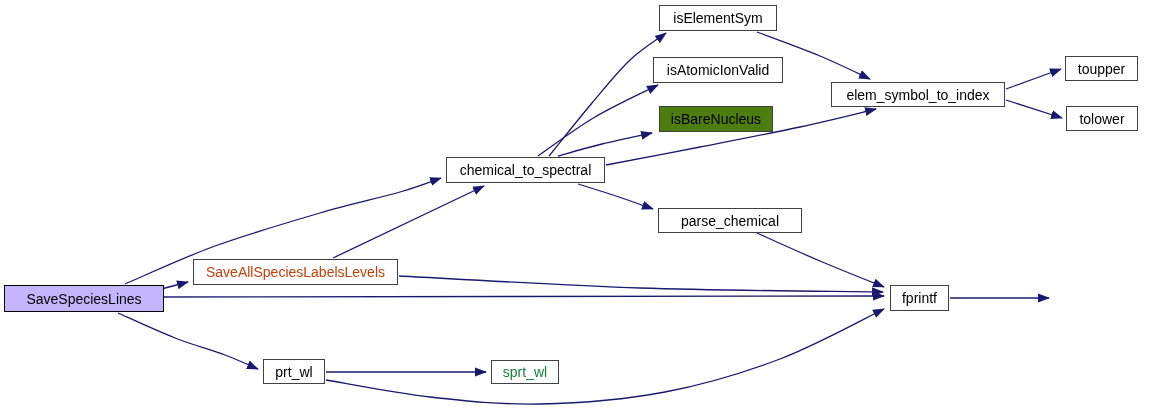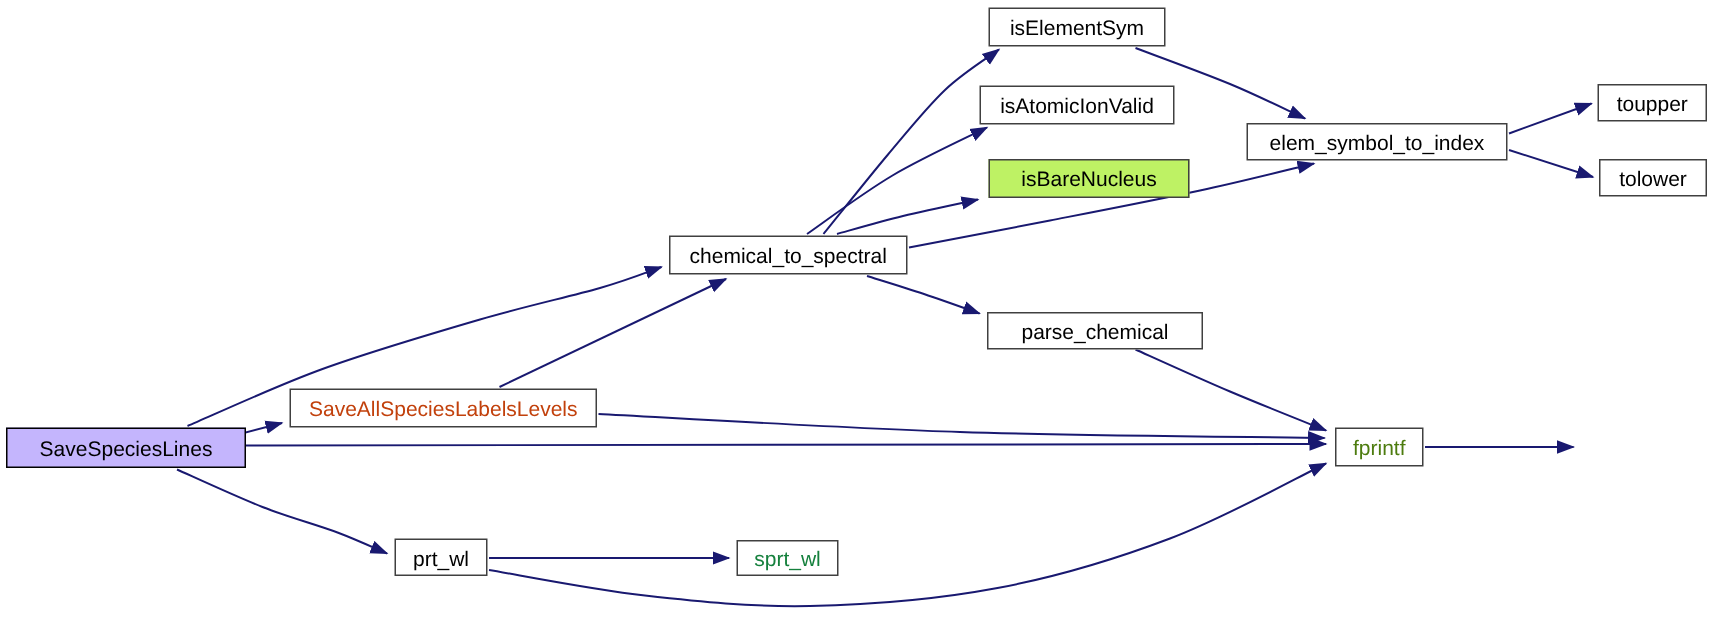--- a/index.html
+++ b/index.html
@@ -81,36 +81,36 @@
     </div>
     <div class="node" style="left: 446px; top: 157px; width: 159px; height: 26px; background: rgb(255, 255, 255); color: rgb(0, 0, 0);">
       <span>chemical_to_spectral</span>
     </div>
     <div class="node" style="left: 653px; top: 57px; width: 130px; height: 26px; background: rgb(255, 255, 255); color: rgb(0, 0, 0);">
       <span>isAtomicIonValid</span>
     </div>
     <div class="node" style="left: 659px; top: 5px; width: 118px; height: 26px; background: rgb(255, 255, 255); color: rgb(0, 0, 0);">
       <span>isElementSym</span>
     </div>
-    <div class="node" style="left: 659px; top: 106px; width: 134px; height: 26px; background: #bef264; color: rgb(0, 0, 0);">
+    <div class="node" style="left: 659px; top: 106px; width: 114px; height: 26px; background: #4d7c0f; color: rgb(0, 0, 0);">
       <span>isBareNucleus</span>
     </div>
     <div class="node" style="left: 831px; top: 82px; width: 174px; height: 25px; background: rgb(255, 255, 255); color: rgb(0, 0, 0);">
       <span>elem_symbol_to_index</span>
     </div>
     <div class="node" style="left: 1065px; top: 56px; width: 73px; height: 25px; background: rgb(255, 255, 255); color: rgb(0, 0, 0);">
       <span>toupper</span>
     </div>
     <div class="node" style="left: 1066px; top: 106px; width: 72px; height: 25px; background: rgb(255, 255, 255); color: rgb(0, 0, 0);">
       <span>tolower</span>
     </div>
     <div class="node" style="left: 658px; top: 208px; width: 144px; height: 25px; background: rgb(255, 255, 255); color: rgb(0, 0, 0);">
       <span>parse_chemical</span>
     </div>
-    <div class="node" style="left: 890px; top: 285px; width: 59px; height: 26px; background: rgb(255, 255, 255); color: #4d7c0f;">
+    <div class="node" style="left: 890px; top: 285px; width: 59px; height: 26px; background: rgb(255, 255, 255); color: #000000;">
       <span>fprintf</span>
     </div>
     <div class="node" style="left: 263px; top: 359px; width: 62px; height: 25px; background: rgb(255, 255, 255); color: rgb(0, 0, 0);">
       <span>prt_wl</span>
     </div>
     <div class="node" style="left: 491px; top: 360px; width: 68px; height: 24px; background: rgb(255, 255, 255); color: #15803d;">
       <span>sprt_wl</span>
     </div>
   </div>
 

